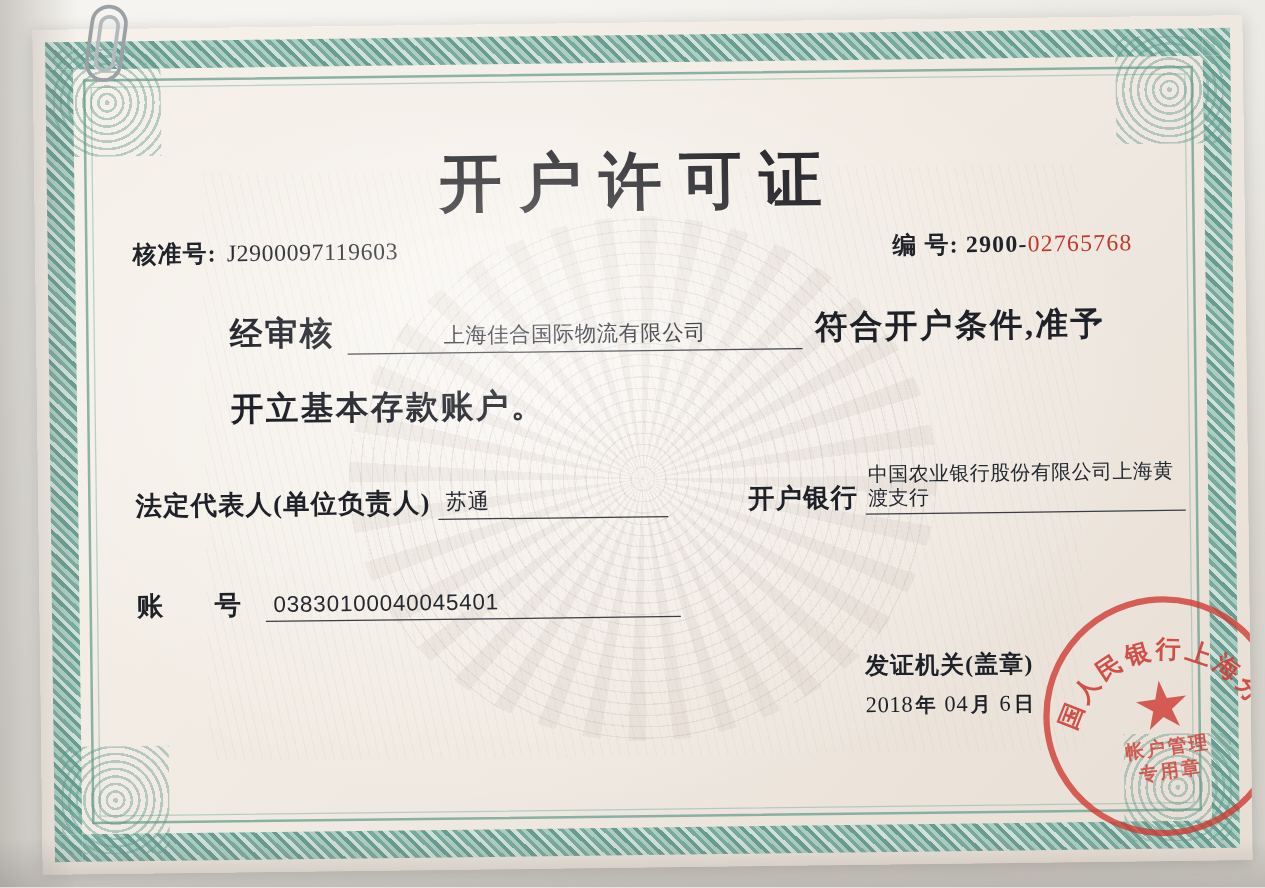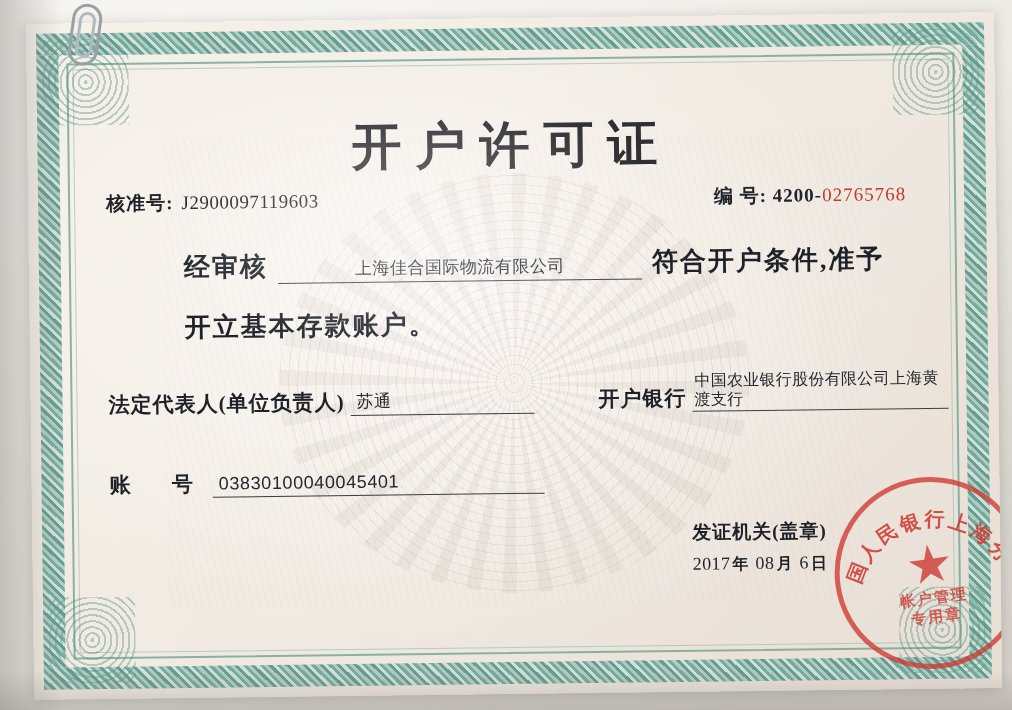--- a/index.html
+++ b/index.html
@@ -416,21 +416,21 @@
     <div class="content">
 
       <div class="title">开户许可证</div>
 
       <div class="row-approval">
         <span>核准号:</span><span class="val">J2900097119603</span>
       </div>
 
       <div class="row-number">
         <span class="prefix">编 号:</span>
-        <span>4200-</span><span class="red">02765768</span>
+        <span>2900-</span><span class="red">02765768</span>
       </div>
 
       <div class="body-line1">
         <span>经审核</span>
         <span class="fill">上海佳合国际物流有限公司</span>
         <span>符合开户条件,准予</span>
       </div>
 
       <div class="body-line2">开立基本存款账户。</div>
 
@@ -450,21 +450,21 @@
       </div>
 
       <div class="row-account">
         <span class="label">账 号</span>
         <span class="fill">03830100040045401</span>
       </div>
 
       <div class="issuer">发证机关(盖章)</div>
 
       <div class="issue-date">
-        <span class="num">2017</span><span class="unit">年</span><span class="num">08</span><span class="unit">月</span><span class="num">6</span><span class="unit">日</span>
+        <span class="num">2018</span><span class="unit">年</span><span class="num">04</span><span class="unit">月</span><span class="num">6</span><span class="unit">日</span>
       </div>
 
       <div class="seal">
         <div class="seal-ring"></div>
         <svg class="seal-arc" viewBox="0 0 192 192">
           <defs>
             <path id="arcpath" d="M 22,108 A 76,76 0 0 1 170,108" fill="none"></path>
           </defs>
           <text text-anchor="middle">
             <textPath href="#arcpath" startOffset="50%">中国人民银行上海分行</textPath>

